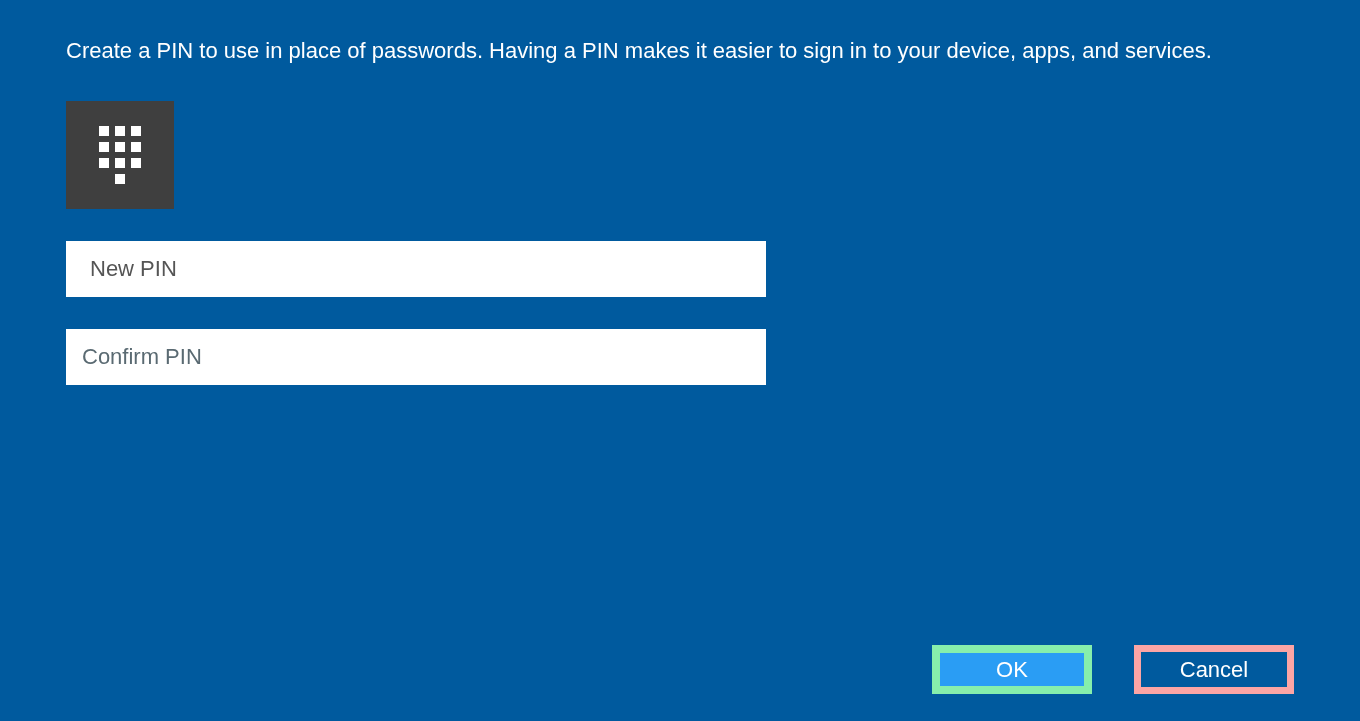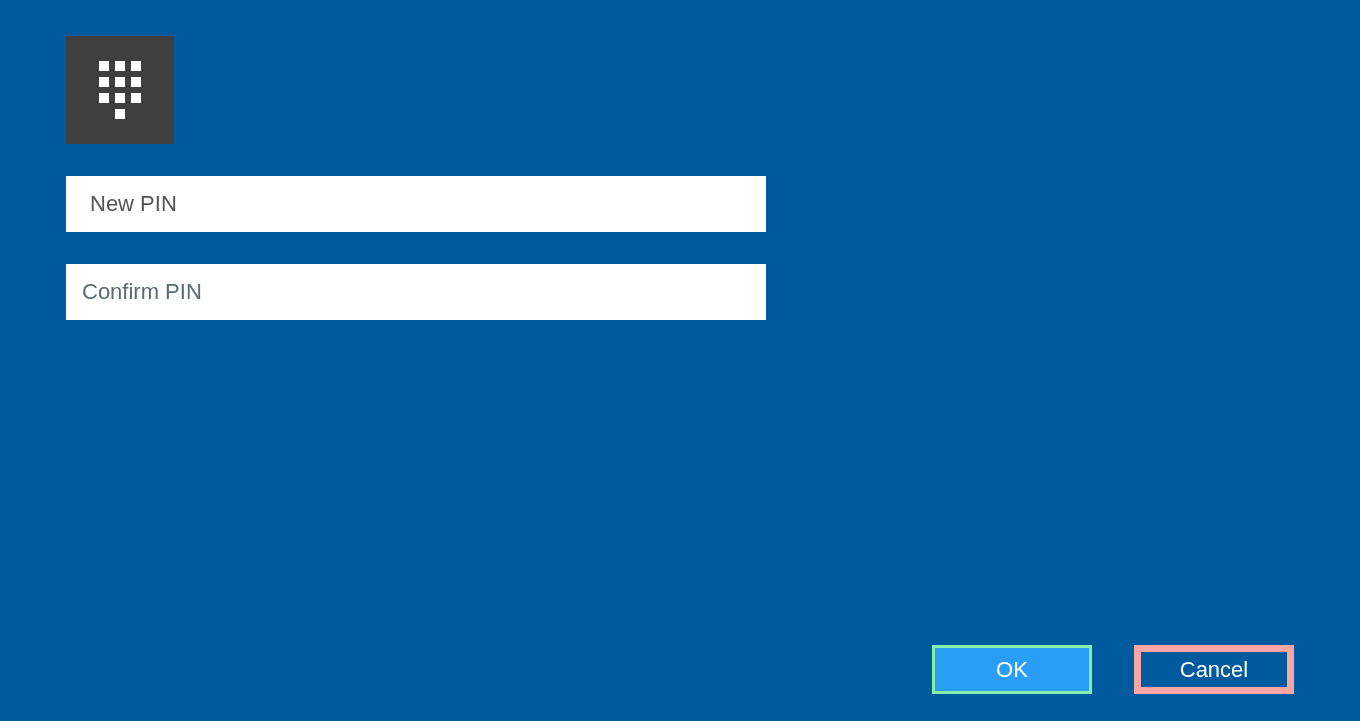--- a/index.html
+++ b/index.html
@@ -99,33 +99,34 @@
       font-size: 22px;
       font-family: inherit;
       font-weight: 400;
       cursor: pointer;
       display: flex;
       align-items: center;
       justify-content: center;
     }
     .btn-primary {
       background: #2a9df4;
-      border: 3px solid #86efac;
+      border: 8px solid #86efac;
       color: #ffffff;
     }
     .btn-secondary {
       background: transparent;
       border: 7px solid #fca5a5;
       color: #ffffff;
     }
   </style>
 </head>
 <body>
 
 <div class="container">
+  <p class="description">Create a PIN to use in place of passwords. Having a PIN makes it easier to sign in to your device, apps, and services.</p>
 
   <div class="icon-box">
     <div class="keypad-icon">
       <div class="dot"></div>
         <div class="dot"></div>
         <div class="dot"></div>
       <div class="dot"></div>
         <div class="dot"></div>
         <div class="dot"></div>
       <div class="dot"></div>

